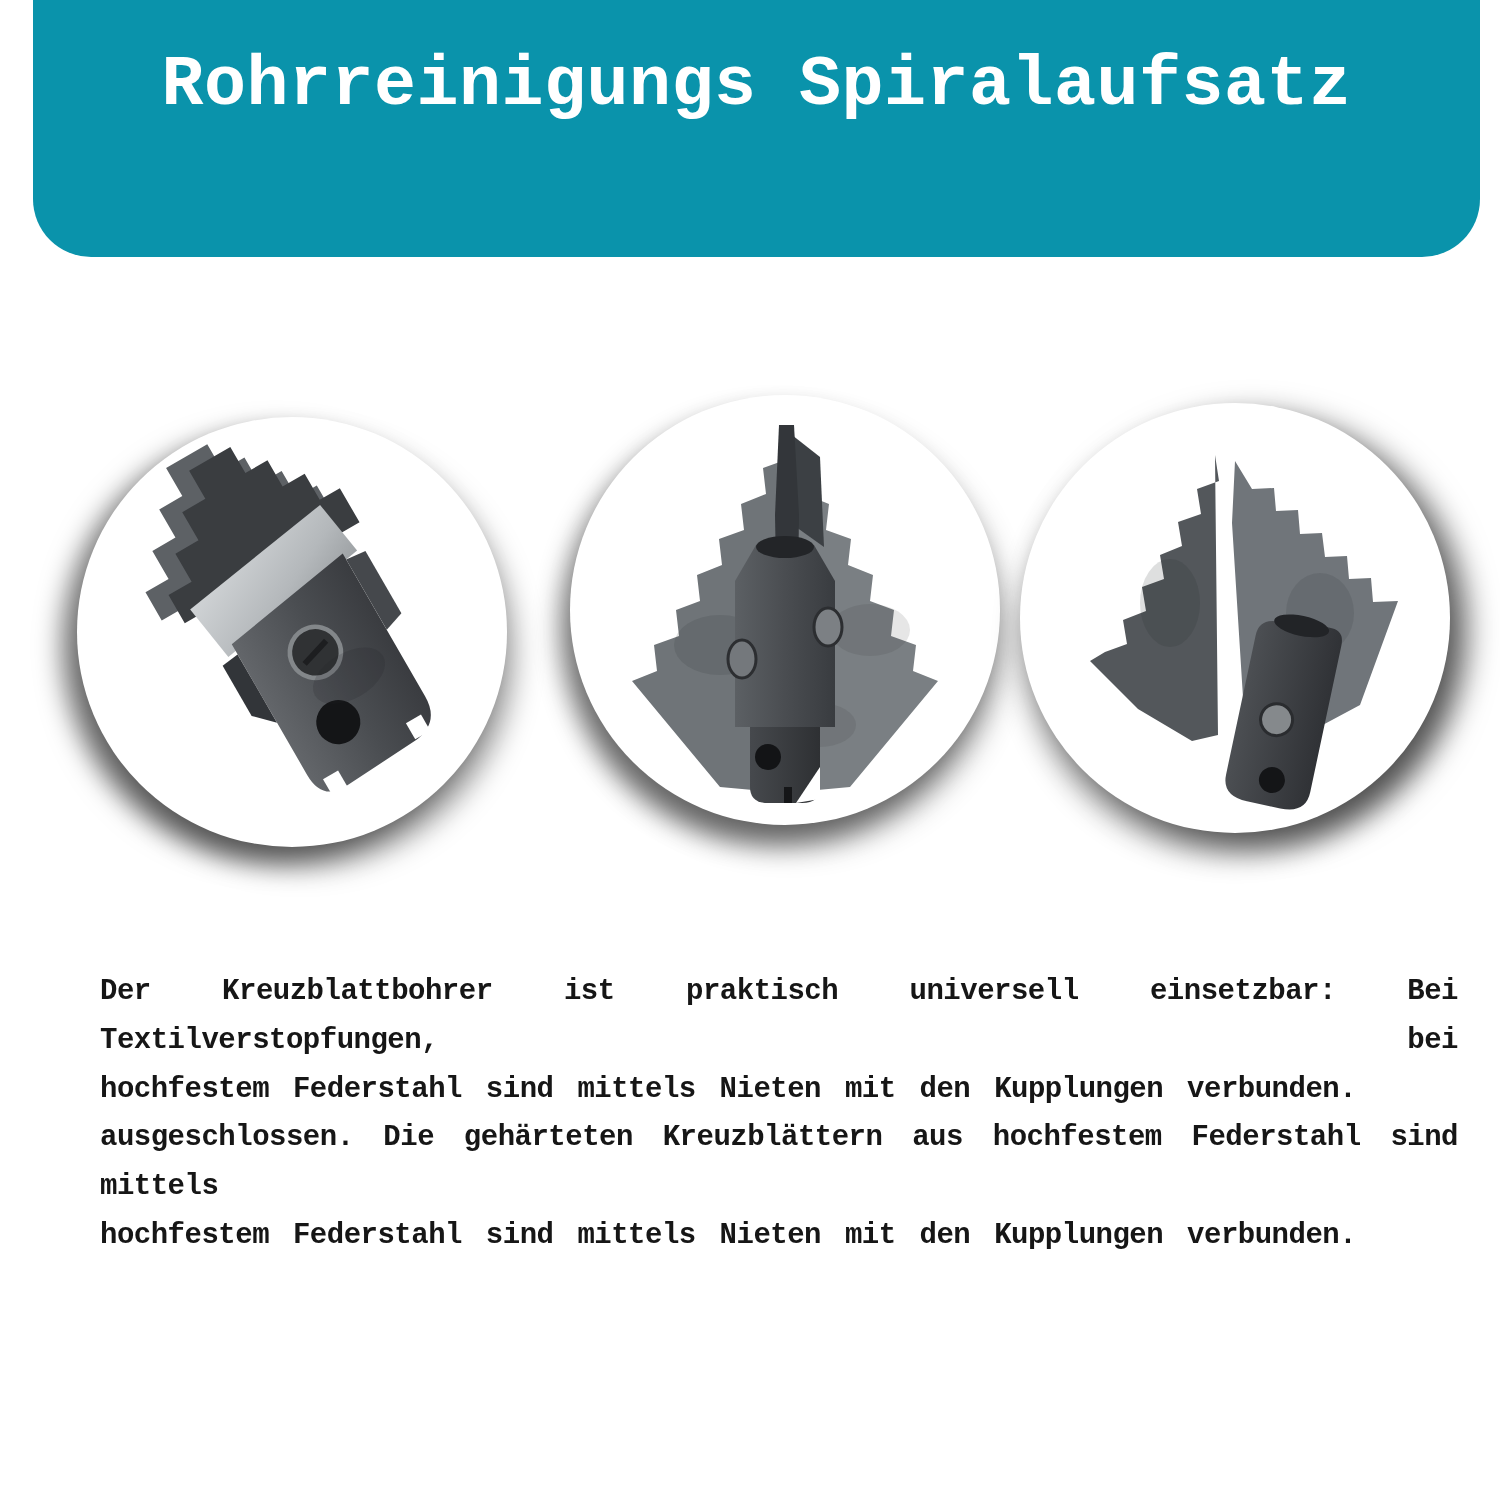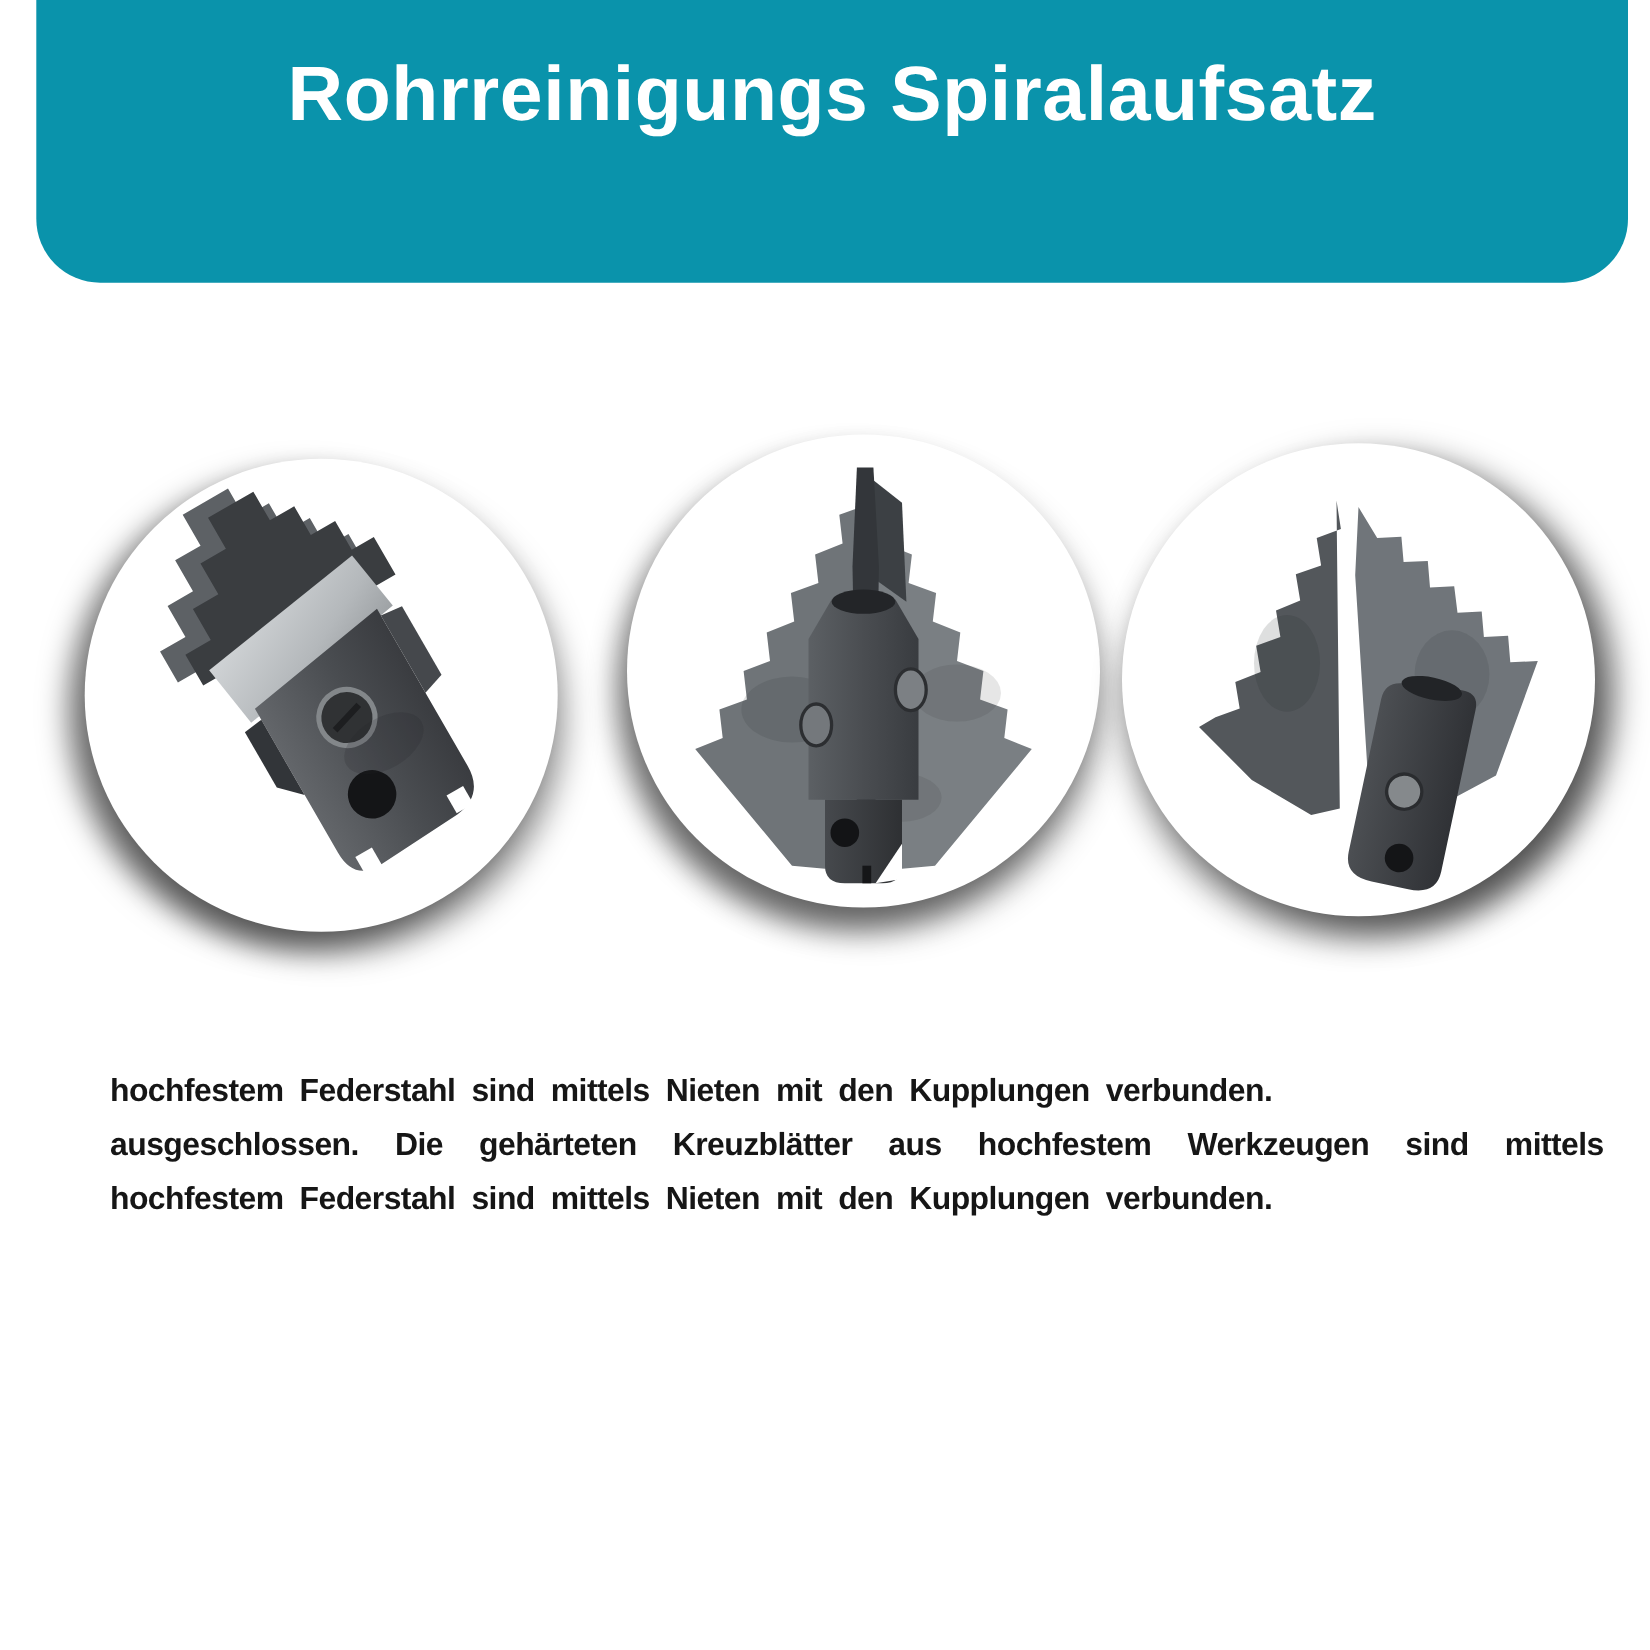--- a/index.html
+++ b/index.html
@@ -1,18 +1,18 @@
 <!DOCTYPE html>
 <html><head>
 <meta charset="utf-8">
 <style>
   html,body{margin:0;padding:0;background:#ffffff;}
   .canvas{
     position:relative;width:1500px;height:1500px;background:#ffffff;overflow:hidden;
-    font-family:Liberation Sans, sans-serif;
+    font-family:Liberation Mono, monospace;
   }
   
   .banner{
     position:absolute;left:33px;top:0;width:1447px;height:257px;
     background:#0a93ab;border-radius:0 0 58px 58px;
     text-align:center;padding-top:36px;box-sizing:border-box;
   }
   .banner .title-line{
     color:#ffffff;font-size:70px;font-weight:700;line-height:99px;
     letter-spacing:0.5px;white-space:nowrap;
@@ -142,18 +142,19 @@
       <g transform="rotate(12 255 300)">
         <path d="M222,238 Q222,222 238,220 L292,215 Q308,214 308,230 L308,380 Q308,402 282,402 L248,402 Q222,402 222,380 Z" fill="url(#t3hub)"></path>
         <ellipse cx="265" cy="219" rx="28" ry="10" fill="#222427"></ellipse>
         <circle cx="260" cy="316" r="16" fill="#85898c" stroke="#2a2c2f" stroke-width="3"></circle>
         <circle cx="268" cy="376" r="13" fill="#141517"></circle>
       </g>
     </svg>
   </div>
 
   <div class="description">
+    <div class="line full">Der Kreuzblattbohrer ist praktisch universell einsetzbar: Bei Textilverstopfungen, bei</div>
     <div class="line short">hochfestem Federstahl sind mittels Nieten mit den Kupplungen verbunden.</div>
-    <div class="line full">ausgeschlossen. Die gehärteten Kreuzblätter aus hochfestem Werkzeugen sind mittels</div>
+    <div class="line full">ausgeschlossen. Die gehärteten Kreuzblättern aus hochfestem Federstahl sind mittels</div>
     <div class="line short">hochfestem Federstahl sind mittels Nieten mit den Kupplungen verbunden.</div>
   </div>
 
 </div>
 
 </body></html>

